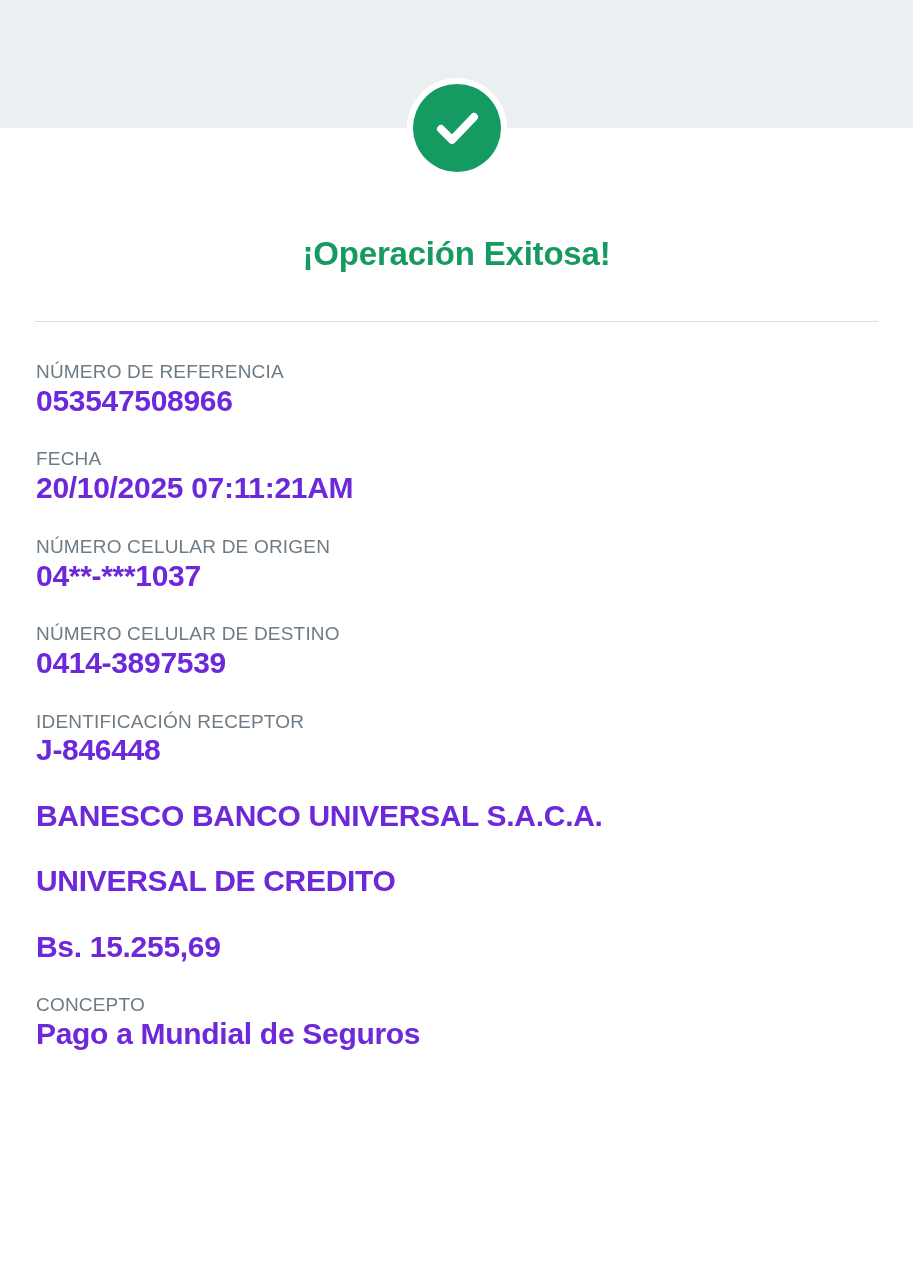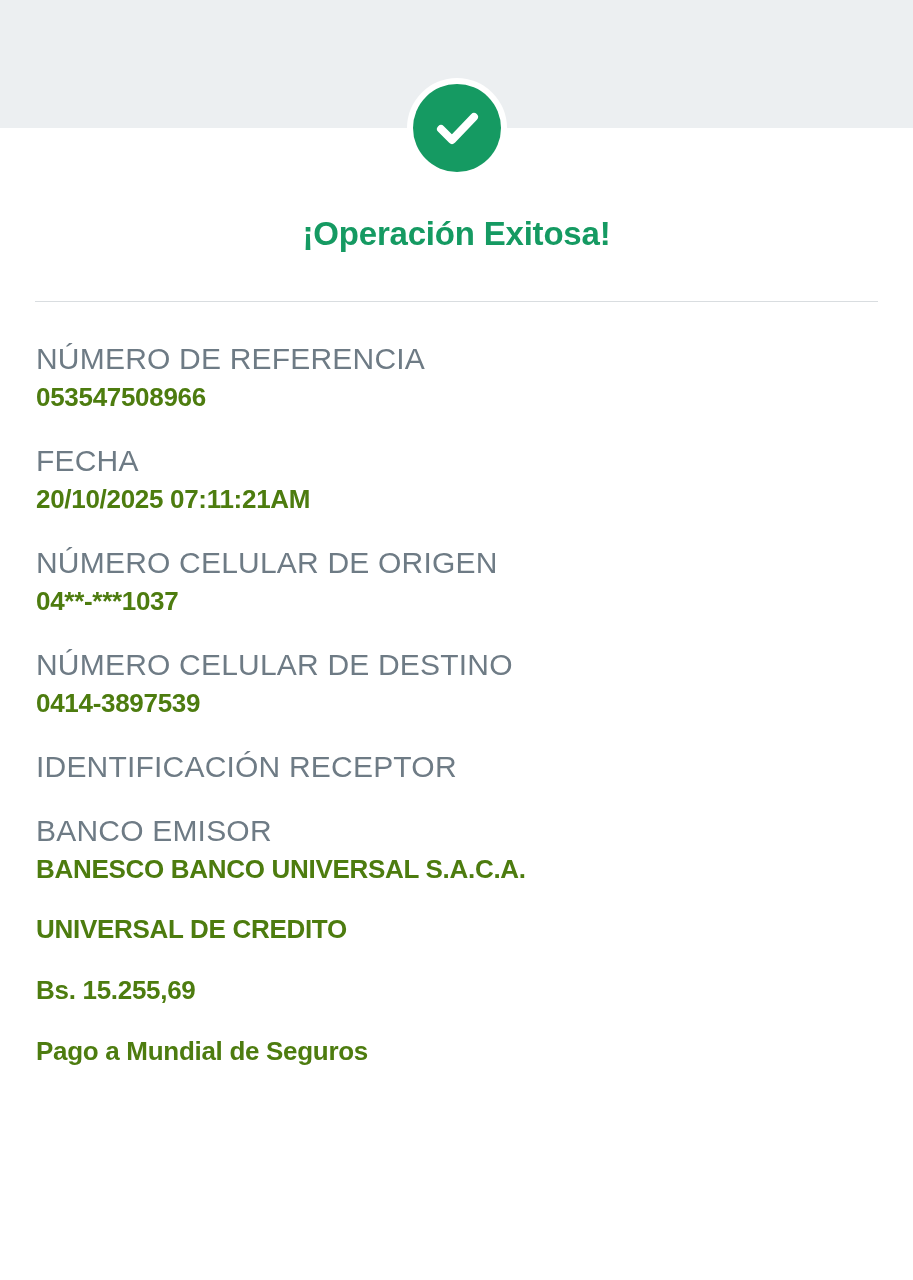--- a/index.html
+++ b/index.html
@@ -55,21 +55,21 @@
     display: flex;
     align-items: center;
     justify-content: center;
   }
   .check-inner svg {
     display: block;
   }
 
   .content {
     position: absolute;
-    top: 124px;
+    top: 144px;
     left: 0;
     width: 913px;
   }
 
   .title {
     margin: 91px 0 0 0;
     text-align: center;
     color: #159a62;
     font-size: 33px;
     font-weight: bold;
@@ -88,29 +88,29 @@
     padding: 40px 0 0 36px;
   }
 
   .field {
     margin-bottom: 31px;
   }
   .field:last-child { margin-bottom: 0; }
 
   .field-label {
     color: #6e7b85;
-    font-size: 30px;
+    font-size: 19px;
     font-weight: normal;
     letter-spacing: 0.2px;
     line-height: 1.1;
   }
   .field-value {
-    margin-top: 8px;
-    color: #4d7c0f;
-    font-size: 26px;
+    margin-top: 1px;
+    color: #6d28d9;
+    font-size: 30px;
     font-weight: bold;
     letter-spacing: -0.3px;
     line-height: 1.15;
   }
 </style>
 </head>
 <body>
 
 <div class="screen">
 
@@ -147,34 +147,35 @@
         <div class="field-value">04**-***1037</div>
       </div>
 
       <div class="field">
         <div class="field-label">NÚMERO CELULAR DE DESTINO</div>
         <div class="field-value">0414-3897539</div>
       </div>
 
       <div class="field">
         <div class="field-label">IDENTIFICACIÓN RECEPTOR</div>
+        <div class="field-value">J-846448</div>
       </div>
 
       <div class="field">
-        <div class="field-label">BANCO EMISOR</div>
         <div class="field-value">BANESCO BANCO UNIVERSAL S.A.C.A.</div>
       </div>
 
       <div class="field">
         <div class="field-value">UNIVERSAL DE CREDITO</div>
       </div>
 
       <div class="field">
         <div class="field-value">Bs. 15.255,69</div>
       </div>
 
       <div class="field">
+        <div class="field-label">CONCEPTO</div>
         <div class="field-value">Pago a Mundial de Seguros</div>
       </div>
 
     </div>
   </div>
 </div>
 
 </body></html>

